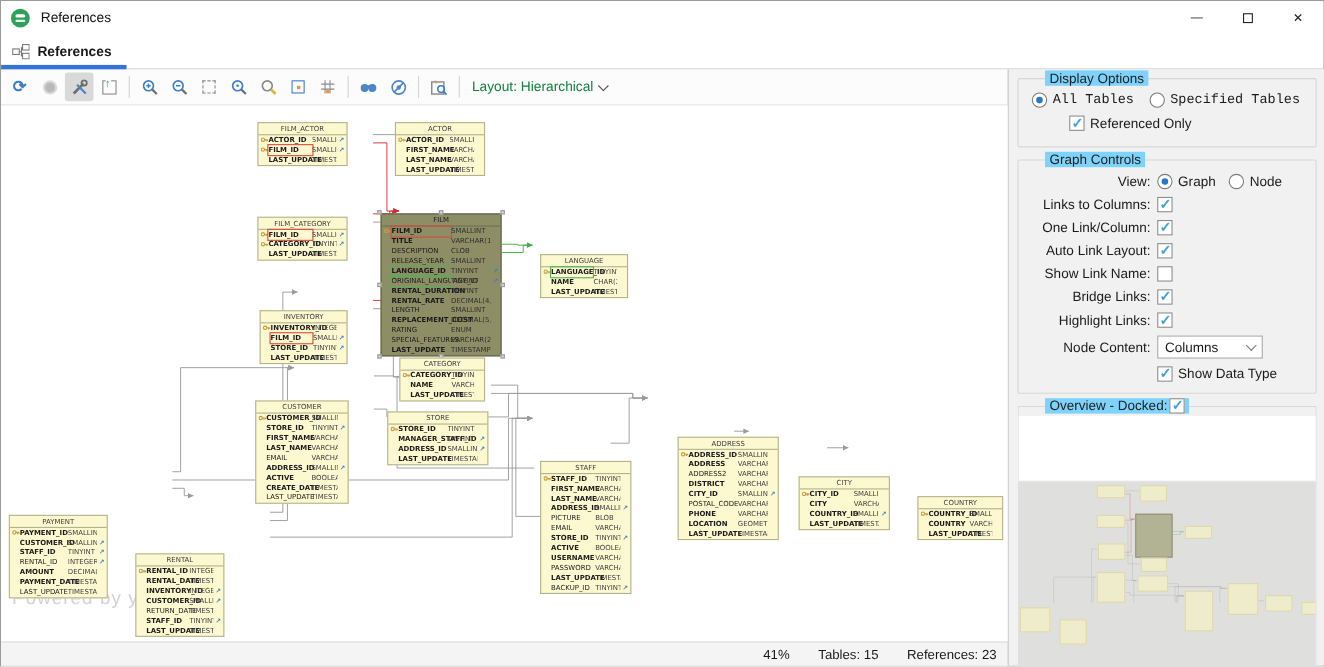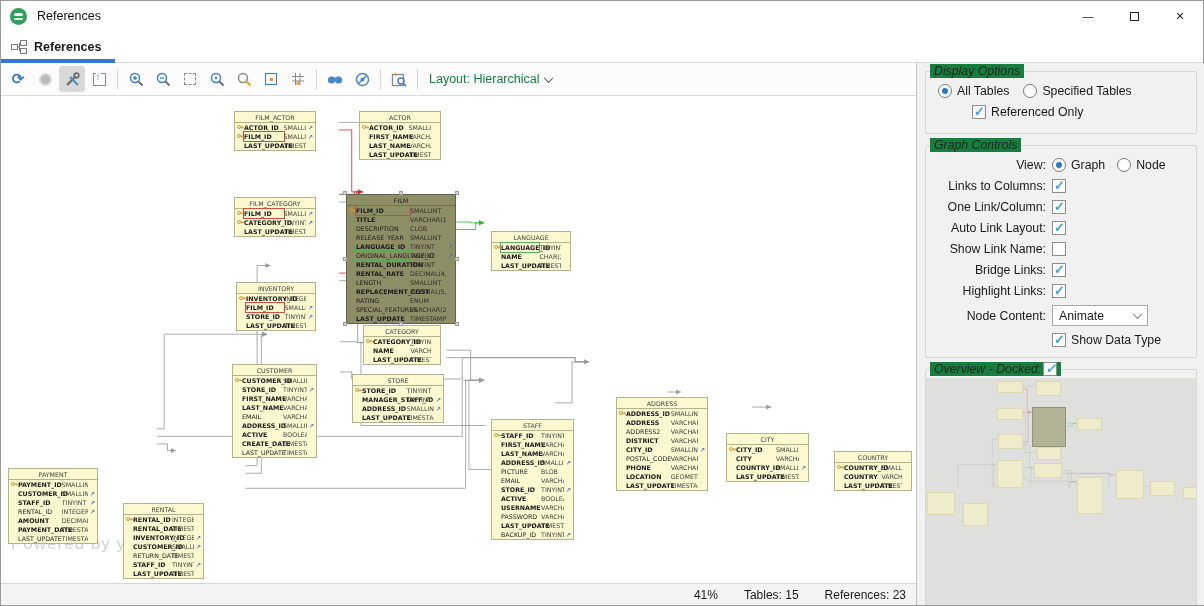--- a/index.html
+++ b/index.html
@@ -79,38 +79,38 @@
   .handle { position:absolute; width:4px; height:4px; background:#d7d7d7; border:1px solid #9b9b9b; }
 
   
   .statusbar { height:22px; flex:0 0 22px; background:#f4f4f4; border-top:1px solid #d4d4d4;
     display:flex; align-items:center; justify-content:flex-end; gap:26px; padding-right:10px;
     font-size:12px; color:#1a1a1a; }
 
   
   .groupbox { border:1px solid #d7d7d7; border-radius:2px; position:relative; padding:12px 8px 8px 8px;
     margin-bottom:11px; }
-  .group-title { position:absolute; top:-8px; left:4px; background:#15803d; padding:0 4px;
-    font-size:12.3px; color:#222;font-style:italic; }
+  .group-title { position:absolute; top:-8px; left:24px; background:#7dd3fc; padding:0 4px;
+    font-size:12.3px; color:#222; }
   .ctl-row { display:flex; align-items:center; margin:0 0 7px 0; font-size:12.3px; color:#1a1a1a; }
   .ctl-label { width:112px; text-align:right; margin-right:6px; }
   .radio { width:14px; height:14px; border-radius:50%; border:1px solid #7a7a7a; background:#fff;
     display:inline-block; position:relative; margin-right:5px; flex:0 0 14px; }
   .radio.on:after { content:""; position:absolute; left:3px; top:3px; width:6px; height:6px;
     border-radius:50%; background:#2878c8; }
   .cb { width:14px; height:14px; border:1px solid #8d8d8d; background:#fff; display:inline-block;
     position:relative; margin-right:5px; flex:0 0 14px; }
   .cb.on:after { content:"\2713"; position:absolute; left:1px; top:-2px; color:#43a2de;
     font-size:13px; font-weight:bold; }
   .combo { width:96px; height:21px; border:1px solid #a9a9a9; background:#fff; display:flex;
     align-items:center; padding:0 6px; font-size:12.3px; justify-content:space-between; }
   .combo .chev { border-color:#7a7a7a; }
 
   .overview-group { flex:1; margin-bottom:0; border-bottom:none; border-bottom-left-radius:0;
-    border-bottom-right-radius:0; padding:8px 0 0 0; display:flex; flex-direction:row; }
+    border-bottom-right-radius:0; padding:8px 0 0 0; display:flex; flex-direction:column; }
   .ov-white { height:60px; background:#fff; border-bottom:1px solid #e2e2e2; }
   .ov-gray { flex:1; background:#dfdfde; position:relative; overflow:hidden; }
   .mini { position:absolute; background:#eeecca; border:1px solid #ddd8b0; }
   .mini.sel { background:#b2b295; border-color:#93937a; }
 </style>
 </head>
 <body>
 
 <div class="window">
 
@@ -906,21 +906,21 @@
         <span>41%</span>
         <span>Tables: 15</span>
         <span>References: 23</span>
       </div>
     </div>
 
     <div class="side-panel">
 
       <div class="groupbox">
         <span class="group-title">Display Options</span>
-        <div class="ctl-row" style="margin-left:4px;">
+        <div class="ctl-row" style="margin-left:4px;font-family:Liberation Mono, monospace;">
           <span class="radio on"></span>
           <span style="margin-right:14px;">All Tables</span>
           <span class="radio"></span>
           <span>Specified Tables</span>
         </div>
         <div class="ctl-row" style="margin:2px 0 6px 38px;">
           <span class="cb on"></span>
           <span>Referenced Only</span>
         </div>
       </div>
@@ -954,21 +954,21 @@
             <span class="ctl-label">Bridge Links:</span>
             <span class="cb on"></span>
           </div>
         <div class="ctl-row">
             <span class="ctl-label">Highlight Links:</span>
             <span class="cb on"></span>
           </div>
         <div class="ctl-row">
           <span class="ctl-label">Node Content:</span>
           <span class="combo">
-            <span>Animate</span>
+            <span>Columns</span>
             <span class="chev"></span>
           </span>
         </div>
         <div class="ctl-row" style="margin-left:118px; margin-bottom:2px;">
           <span class="cb on"></span>
           <span>Show Data Type</span>
         </div>
       </div>
 
       <div class="groupbox overview-group">

